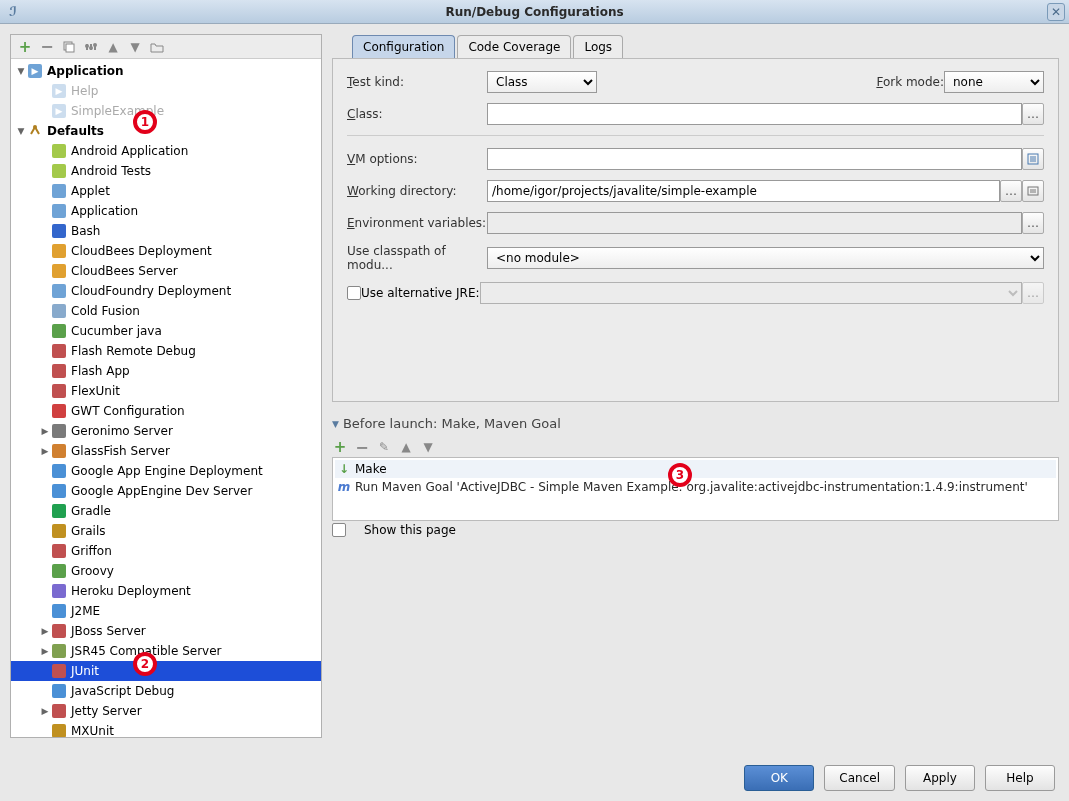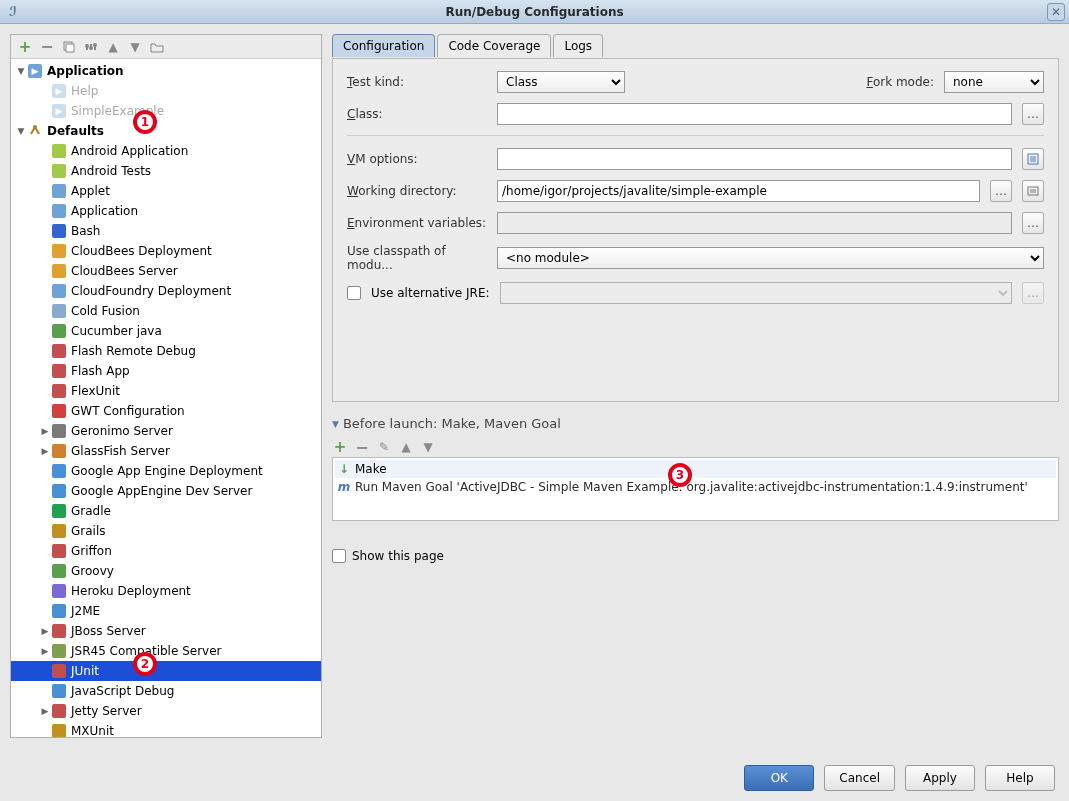--- a/index.html
+++ b/index.html
@@ -31,48 +31,48 @@
 .node.selected .label { color: #fff; }
 .node.lvl0 { padding-left: 4px; }
 .node.lvl2 { padding-left: 40px; }
 .node.lvl2.witharrow { padding-left: 28px; }
 
 
 .ibox { width: 14px; height: 14px; border-radius: 2px; display: inline-flex; align-items: center; justify-content: center; font-size: 9px; color: #fff; }
 
 
 .right { flex: 1; display: flex; flex-direction: column; }
-.tabs { display: flex; height: 24px; align-items: flex-start; }
+.tabs { display: flex; height: 24px; align-items: center; margin-left: 20px; }
 .tab { padding: 4px 10px; border: 1px solid #aaa; border-bottom: none; background: #ececec; border-radius: 4px 4px 0 0; margin-right: 2px; cursor: pointer; }
 .tab.active { background: #c6d6ea; border-color: #6e8ab0; }
 .panel { border: 1px solid #bbb; background: #ececec; padding: 12px 14px; flex: 0 0 auto; }
 .panel.main { height: 344px; border-top-left-radius: 0; }
 
-.row { display: flex; align-items: center; margin-bottom: 10px; gap: 10px; }
+.row { display: flex; align-items: center; margin-bottom: 10px; gap: 0; }
 .row .lbl { width: 140px; color: #333; }
 .row .lbl .ul { text-decoration: underline; }
 .input, .select { height: 22px; border: 1px solid #999; background: #fff; padding: 2px 4px; font-size: 12px; }
 .input { flex: 1; }
 .select { min-width: 100px; background: linear-gradient(#fff,#eee); }
 .iconbtn { width: 22px; height: 22px; border: 1px solid #aaa; background: linear-gradient(#fdfdfd,#e5e5e5); border-radius: 2px; display: inline-flex; align-items: center; justify-content: center; cursor: pointer; color: #555; font-size: 12px; }
 .iconbtn.disabled { opacity: .5; }
 
 hr.sep { border: none; border-top: 1px solid #ccc; margin: 8px 0 12px; }
 
 .sectionhdr { display: flex; align-items: center; gap: 4px; margin: 14px 0 6px; }
 .sectionhdr .tri { color: #5a7ca0; font-size: 9px; }
 .sectionhdr .txt { color: #444; font-size: 13px; }
 
 .blbar { display: flex; gap: 6px; padding: 2px 0; }
 .bllist { background: #fff; border: 1px solid #bbb; height: 64px; padding: 2px; }
 .blrow { height: 18px; display: flex; align-items: center; gap: 4px; padding: 0 2px; }
 .blrow.sel { background: #eef3f9; }
 .blrow .icn { width: 14px; height: 14px; display: inline-flex; align-items: center; justify-content: center; font-weight: bold; }
 
-.checkrow { display: flex; align-items: center; gap: 6px; margin-top: 28px; }
+.checkrow { display: flex; align-items: center; gap: 18px; margin-top: 2px; }
 .checkbox { width: 14px; height: 14px; border: 1px solid #888; background: #fff; border-radius: 2px; }
 
 
 .anno { position: absolute; width: 24px; height: 24px; border: 4px solid #e2001a; border-radius: 50%; background: #fff; color: #e2001a; font-weight: bold; font-size: 12px; display: flex; align-items: center; justify-content: center; z-index: 50; }
 
 
 .footer { position: absolute; right: 14px; bottom: 10px; display: flex; gap: 10px; }
 .btn { min-width: 70px; height: 26px; padding: 0 14px; border: 1px solid #9a9a9a; border-radius: 3px; background: linear-gradient(#fdfdfd,#e3e3e3); cursor: pointer; }
 .btn.primary { background: linear-gradient(#5b8fd6,#3a6eb5); color: #fff; border-color: #2a5e95; }
 </style>
@@ -339,21 +339,21 @@
   <div class="right">
     <div class="tabs">
       <div class="tab active">Configuration</div>
       <div class="tab">Code Coverage</div>
       <div class="tab">Logs</div>
     </div>
 
     <div class="panel main">
       <div class="row">
         <span class="lbl"><span class="ul">T</span>est kind:</span>
-        <select class="select" style="width:128px"><option>Class</option></select>
+        <select class="select" style="width:110px"><option>Class</option></select>
         <span style="flex:1"></span>
         <span class="lbl" style="width:auto"><span class="ul">F</span>ork mode:</span>
         <select class="select" style="width:70px"><option>none</option></select>
       </div>
 
       <div class="row">
         <span class="lbl"><span class="ul">C</span>lass:</span>
         <input class="input" value="" style="">
         <span class="iconbtn">…</span>
       </div>

